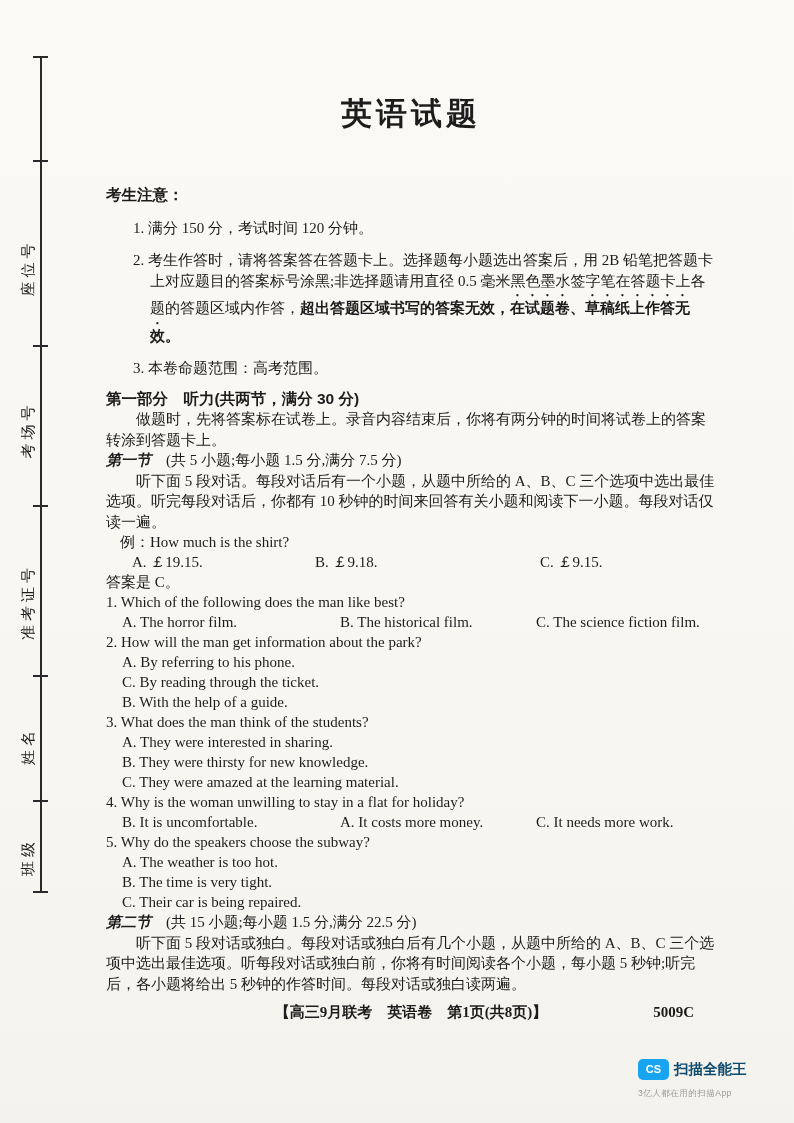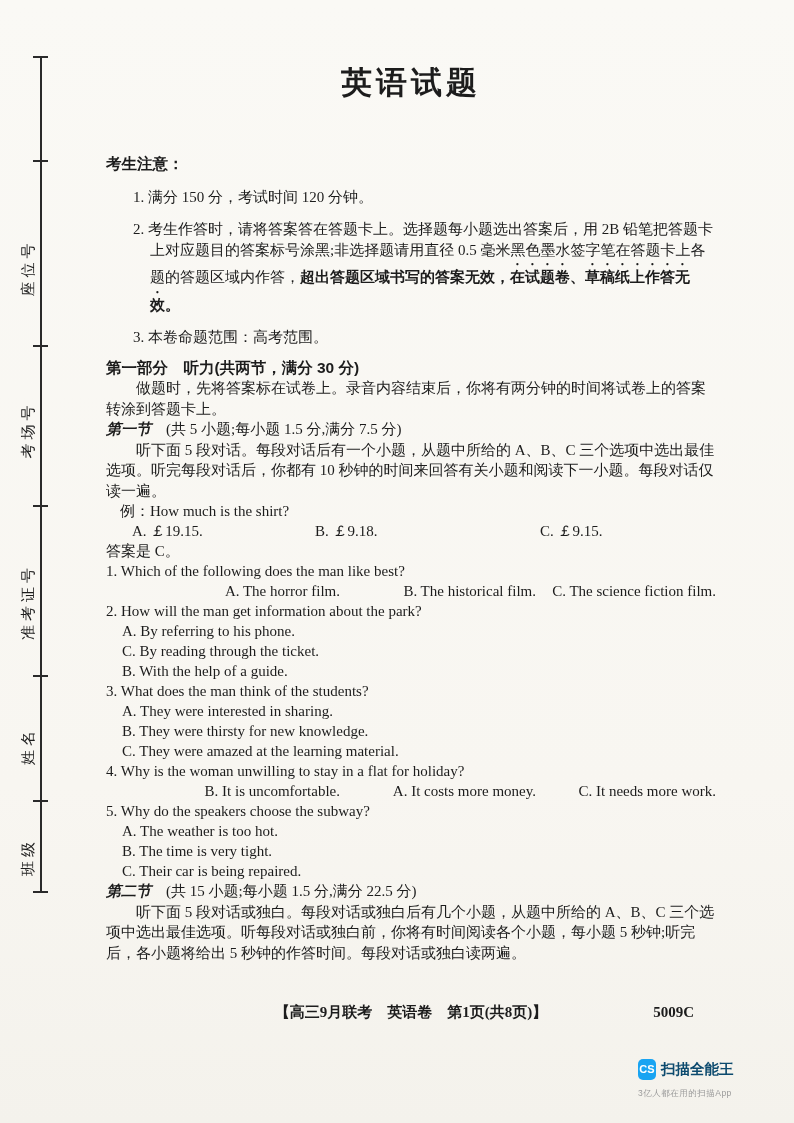--- a/index.html
+++ b/index.html
@@ -19,56 +19,56 @@
   .tick  { position:absolute; left:33px; width:15px; height:2px; background:#2a2a2a; }
   .v-label{
     position:absolute; left:28px; white-space:nowrap;
     transform:translate(-50%,-50%) rotate(-90deg);
     font-size:15px; letter-spacing:4px;
   }
 
   
   .content { position:absolute; left:106px; top:0; width:610px; }
   .title {
-    margin-top:64px; margin-bottom:52px;
+    margin-top:95px; margin-bottom:52px;
     text-align:center; font-size:31px; font-weight:bold; letter-spacing:4px;
     line-height:38px;
   }
   .bold-head { font-weight:bold; font-family:"Liberation Sans","DejaVu Sans",sans-serif; font-size:15.5px; }
   .notice-item { padding-left:44px; text-indent:-17px;margin-top:12px; }
   .notice-item .b { font-weight:bold; }
   .em-dots {
     -webkit-text-emphasis:filled dot; text-emphasis:filled dot;
     -webkit-text-emphasis-position:over right; text-emphasis-position:over right;
   }
   .part-heading { margin-top:10px; font-weight:bold; font-family:"Liberation Sans","DejaVu Sans",sans-serif; font-size:15.5px; }
   .sec-heading  { font-size:15px; }
   .sec-heading .lbl { font-weight:bold; font-family:"Liberation Sans","DejaVu Sans",sans-serif;font-style:italic; }
   .para { text-indent:2em; }
 
   .example { line-height:20px; }
   .example .exq { margin-left:14px; }
   .ex-options { display:grid; grid-template-columns:183px 225px auto; padding-left:26px; }
 
   .question { line-height:20px; }
-  .options-inline { display:grid; grid-template-columns:218px 196px auto; padding-left:16px;text-align:right; }
+  .options-inline { display:grid; grid-template-columns:218px 196px auto; padding-left:16px; }
   .options-stacked > div { padding-left:16px; }
 
   
   .footer {
     position:absolute; top:1002px; left:106px; width:610px;
     text-align:center; font-weight:bold; font-size:15px;
   }
   .footer .code { position:absolute; right:22px; top:0; font-weight:bold; }
 
   
   .badge { position:absolute; right:36px; bottom:20px; width:120px; }
   .badge-row { display:flex; align-items:center; gap:5px; }
   .badge-logo {
-    width:18px; height:21px; border-radius:5px; background:#19a4f2;
+    width:31px; height:21px; border-radius:5px; background:#19a4f2;
     color:#fff; font-family:"Liberation Sans","DejaVu Sans",sans-serif;
     font-weight:bold; font-size:11px; line-height:21px; text-align:center;
   }
   .badge-name { font-family:"Liberation Sans","DejaVu Sans",sans-serif; font-weight:bold; font-size:14.5px; color:#0c4a6e; }
   .badge-tagline { margin-top:3px; font-family:"Liberation Sans","DejaVu Sans",sans-serif; font-size:8.5px; color:#9a9a9a; letter-spacing:0.5px; }
 </style>
 </head>
 <body>
 
 <div>

